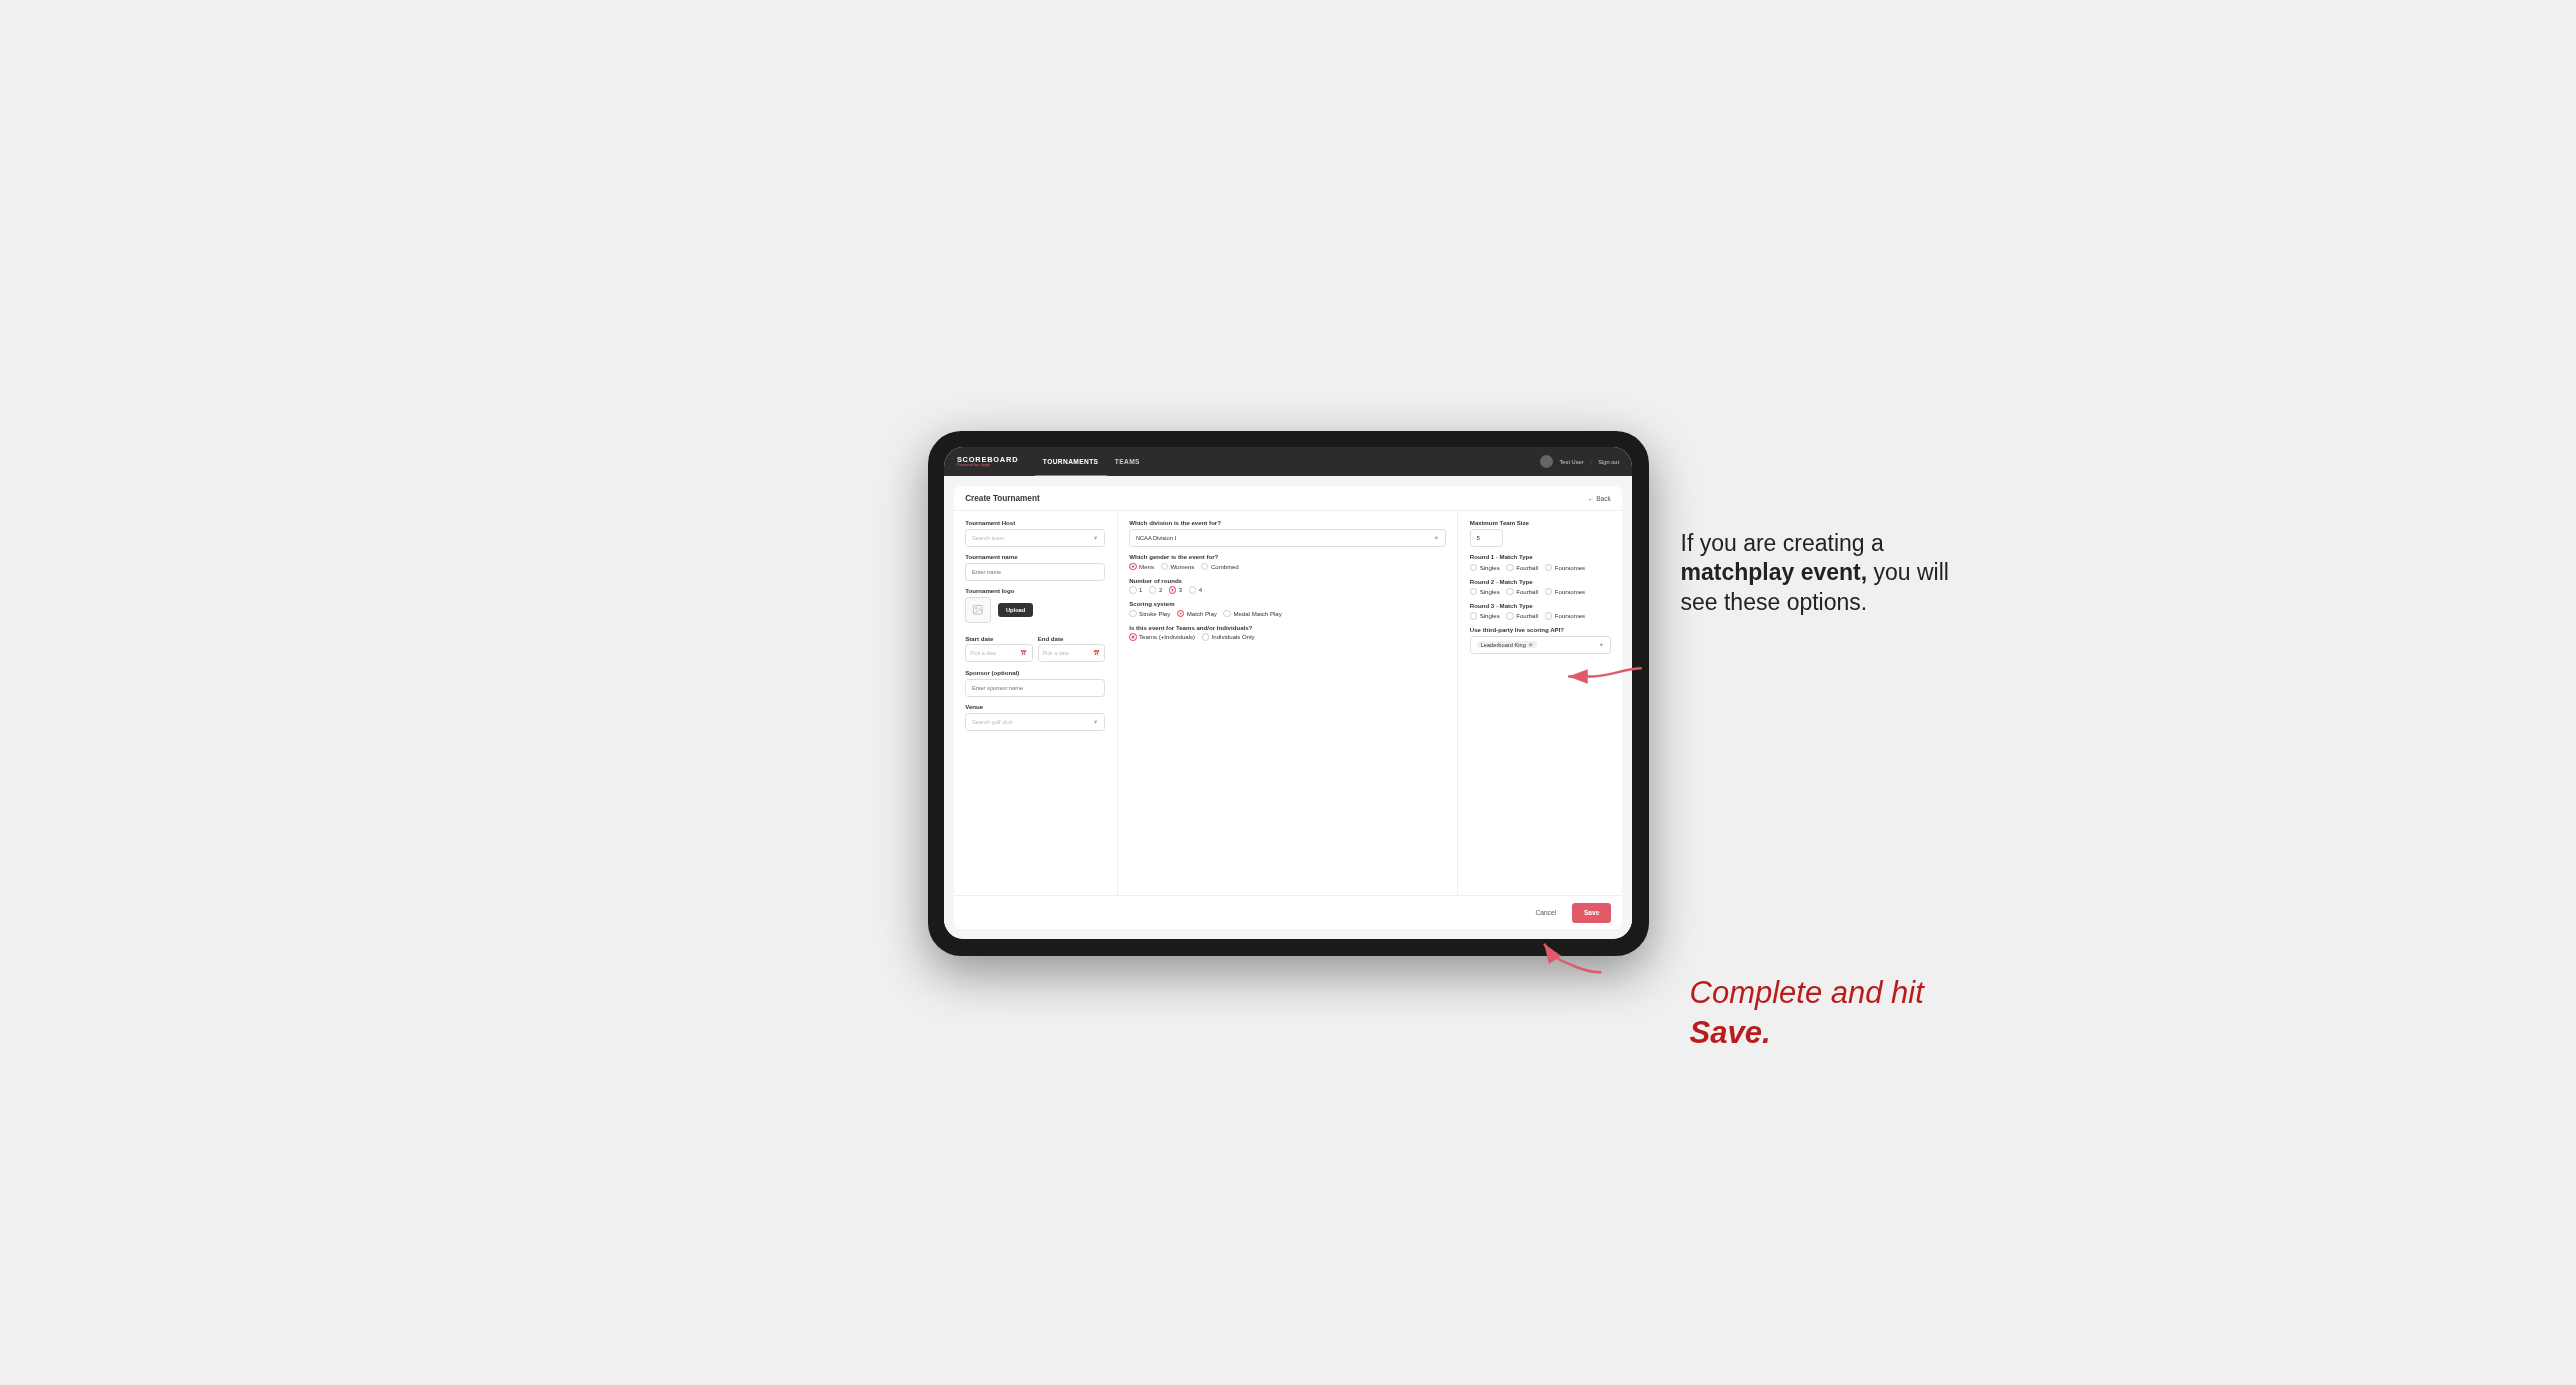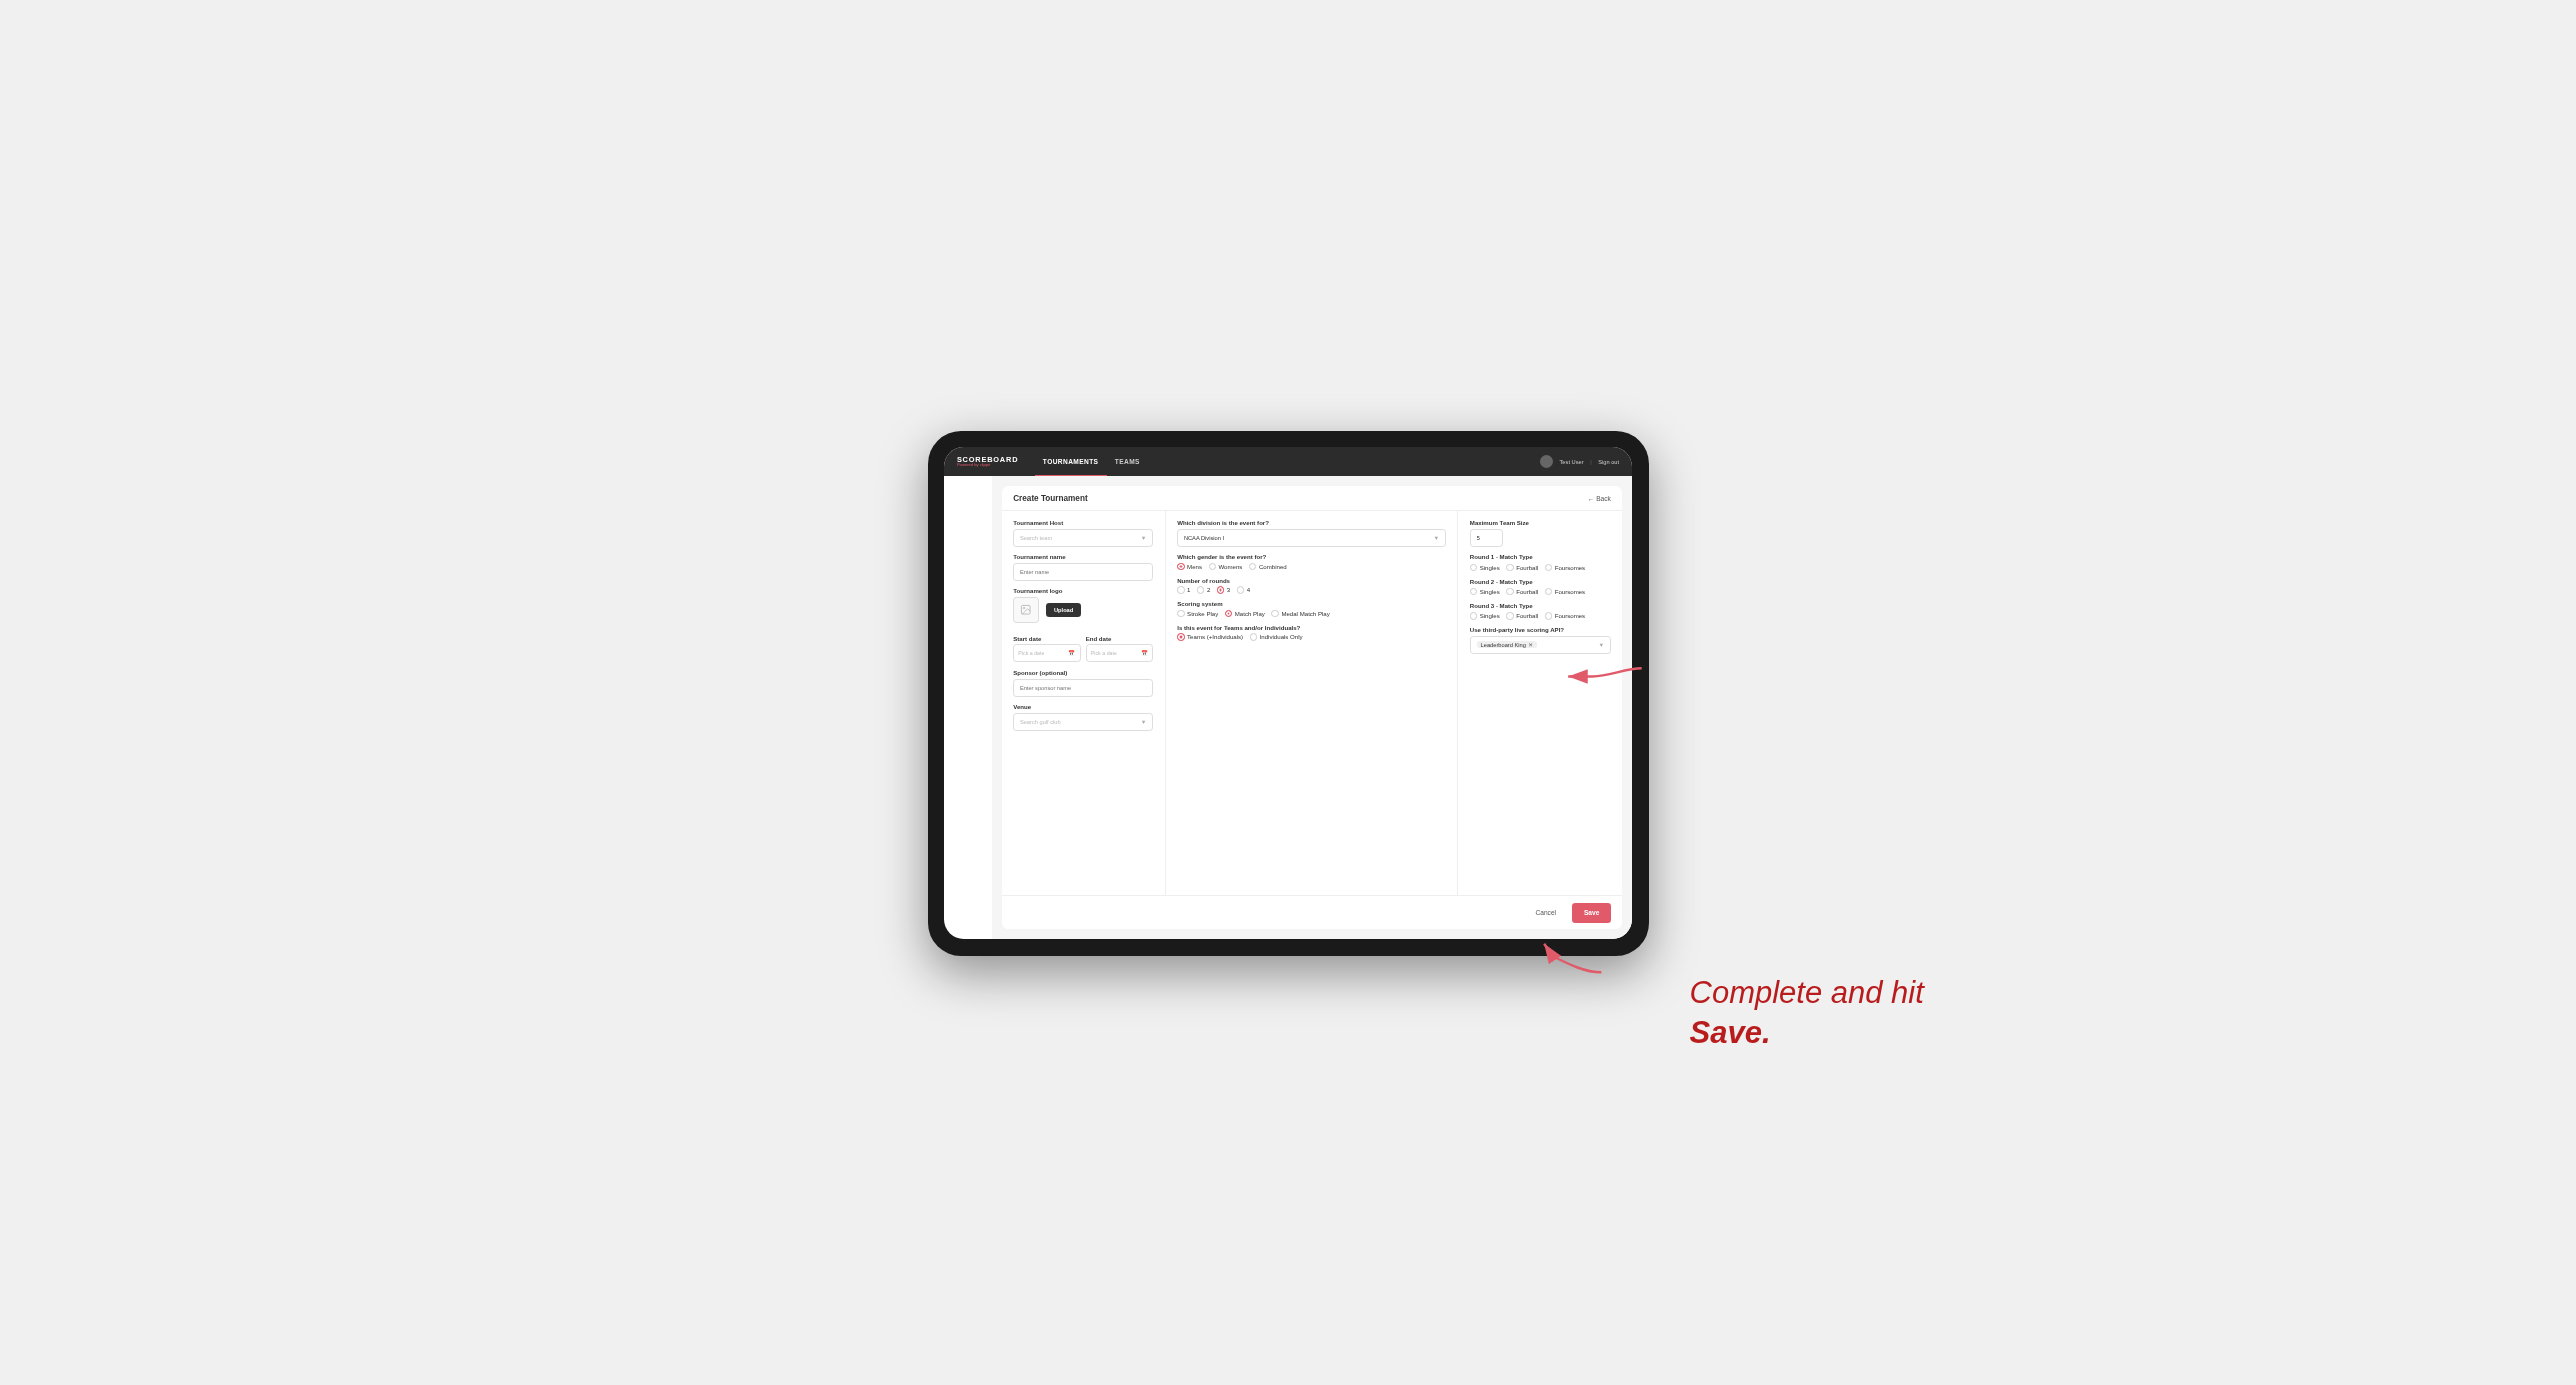--- a/index.html
+++ b/index.html
@@ -119,21 +119,20 @@
       cursor: pointer;
     }
 
     
     .main-content {
       flex: 1;
       background: #f5f5f5;
       overflow: hidden;
       display: flex;
       flex-direction: column;
-      margin-left: 48px;
     }
 
     
     .create-tournament {
       background: #fff;
       margin: 9.8px;
       border-radius: 6.6px;
       flex: 1;
       display: flex;
       flex-direction: column;
@@ -750,19 +749,22 @@
 
   <svg class="arrow" width="98" height="66" style="position:absolute; right:14.8px; bottom:-33px; overflow:visible;" viewBox="0 0 120 80">
     <defs>
       <marker id="arrowhead2" markerWidth="8" markerHeight="6" refX="8" refY="3" orient="auto">
         <polygon points="0 0, 8 3, 0 6" fill="#e05a6a"></polygon>
       </marker>
     </defs>
     <path d="M 80 60 C 60 60 40 50 20 40 L 10 25" stroke="#e05a6a" stroke-width="3" fill="none" marker-end="url(#arrowhead2)"></path>
   </svg>
 
+  <div class="annotation-right">
+    <span>If you are creating a </span><strong>matchplay event,</strong><span> you will see these options.</span>
+  </div>
 
   <div class="annotation-bottom">
     <span>Complete and hit </span><strong>Save.</strong>
   </div>
 
 </div>
 
 
 </body></html>

